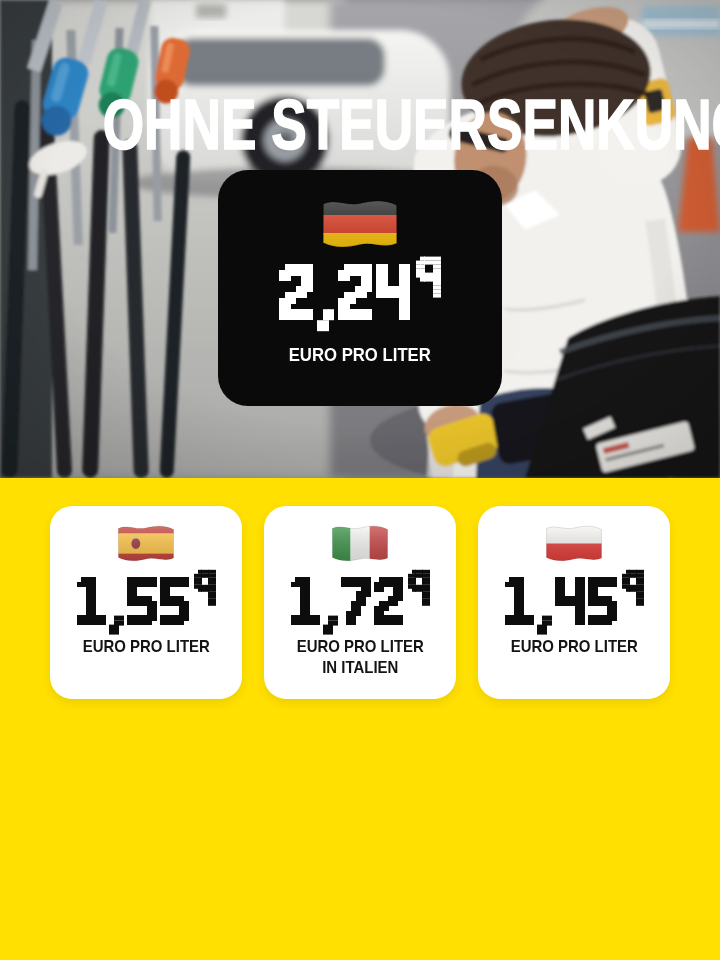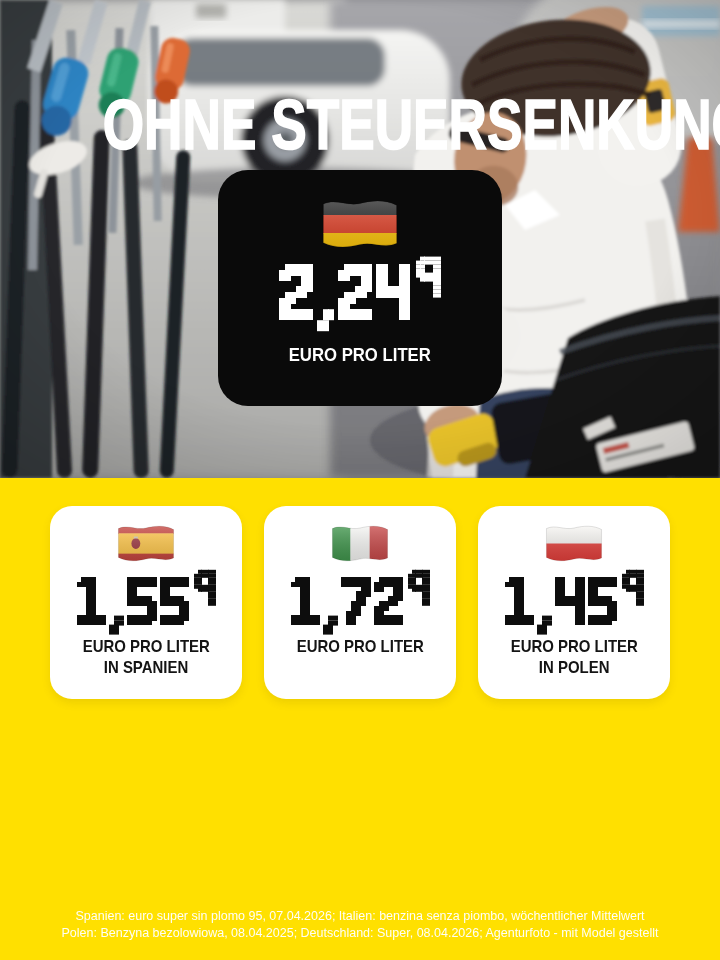--- a/index.html
+++ b/index.html
@@ -586,21 +586,20 @@
               <i style="position: absolute; left: 14.208px; top: 24.864px; width: 3.952px; height: 3.952px; background: currentcolor;"></i>
               <i style="position: absolute; left: 17.76px; top: 24.864px; width: 3.952px; height: 3.952px; background: currentcolor;"></i>
               <i style="position: absolute; left: 14.208px; top: 28.416px; width: 3.952px; height: 3.952px; background: currentcolor;"></i>
               <i style="position: absolute; left: 17.76px; top: 28.416px; width: 3.952px; height: 3.952px; background: currentcolor;"></i>
               <i style="position: absolute; left: 14.208px; top: 31.968px; width: 3.952px; height: 3.952px; background: currentcolor;"></i>
               <i style="position: absolute; left: 17.76px; top: 31.968px; width: 3.952px; height: 3.952px; background: currentcolor;"></i>
             </span>
           </div>
         <div class="unit unit-dark">
           <div><span class="squishU">EURO PRO LITER</span></div>
-          <div><span class="squishU">IN SPANIEN</span></div>
         </div>
       </div>
       <div class="pcard">
         <span class="flag flag-sm"><svg viewBox="0 0 60 42">
               <defs>
                 <clipPath id="fw2">
                   <path d="M1.5,5.5 C11,1 20,7.5 30,5 C40,2.5 50,2 58.5,6.5 L58.5,36 C49,40.5 40,34.5 30,37 C20,39.5 11,40 1.5,35.5 Z"></path>
                 </clipPath>
                 <linearGradient id="fw2s" x1="0" y1="0" x2="0" y2="1">
                   <stop offset="0" stop-color="rgba(255,255,255,0.22)"></stop>
@@ -771,20 +770,21 @@
               <i style="position: absolute; left: 14.208px; top: 24.864px; width: 3.952px; height: 3.952px; background: currentcolor;"></i>
               <i style="position: absolute; left: 17.76px; top: 24.864px; width: 3.952px; height: 3.952px; background: currentcolor;"></i>
               <i style="position: absolute; left: 14.208px; top: 28.416px; width: 3.952px; height: 3.952px; background: currentcolor;"></i>
               <i style="position: absolute; left: 17.76px; top: 28.416px; width: 3.952px; height: 3.952px; background: currentcolor;"></i>
               <i style="position: absolute; left: 14.208px; top: 31.968px; width: 3.952px; height: 3.952px; background: currentcolor;"></i>
               <i style="position: absolute; left: 17.76px; top: 31.968px; width: 3.952px; height: 3.952px; background: currentcolor;"></i>
             </span>
           </div>
         <div class="unit unit-dark">
           <div><span class="squishU">EURO PRO LITER</span></div>
+          <div><span class="squishU">IN ITALIEN</span></div>
         </div>
       </div>
       <div class="pcard">
         <span class="flag flag-sm"><svg viewBox="0 0 60 42">
               <defs>
                 <clipPath id="fw3">
                   <path d="M1.5,5.5 C11,1 20,7.5 30,5 C40,2.5 50,2 58.5,6.5 L58.5,36 C49,40.5 40,34.5 30,37 C20,39.5 11,40 1.5,35.5 Z"></path>
                 </clipPath>
                 <linearGradient id="fw3s" x1="0" y1="0" x2="0" y2="1">
                   <stop offset="0" stop-color="rgba(255,255,255,0.22)"></stop>
@@ -960,23 +960,18 @@
               <i style="position: absolute; left: 14.208px; top: 24.864px; width: 3.952px; height: 3.952px; background: currentcolor;"></i>
               <i style="position: absolute; left: 17.76px; top: 24.864px; width: 3.952px; height: 3.952px; background: currentcolor;"></i>
               <i style="position: absolute; left: 14.208px; top: 28.416px; width: 3.952px; height: 3.952px; background: currentcolor;"></i>
               <i style="position: absolute; left: 17.76px; top: 28.416px; width: 3.952px; height: 3.952px; background: currentcolor;"></i>
               <i style="position: absolute; left: 14.208px; top: 31.968px; width: 3.952px; height: 3.952px; background: currentcolor;"></i>
               <i style="position: absolute; left: 17.76px; top: 31.968px; width: 3.952px; height: 3.952px; background: currentcolor;"></i>
             </span>
           </div>
         <div class="unit unit-dark">
           <div><span class="squishU">EURO PRO LITER</span></div>
-          <div><span class="squishU">IN POLEN</span></div>
         </div>
       </div>
     </div>
 
-    <div class="footnote">
-      <div>Spanien: euro super sin plomo 95, 07.04.2026; Italien: benzina senza piombo, wöchentlicher Mittelwert</div>
-      <div>Polen: Benzyna bezolowiowa, 08.04.2025; Deutschland: Super, 08.04.2026; Agenturfoto - mit Model gestellt</div>
-    </div>
   </div>
 </div>
 
 </body></html>

